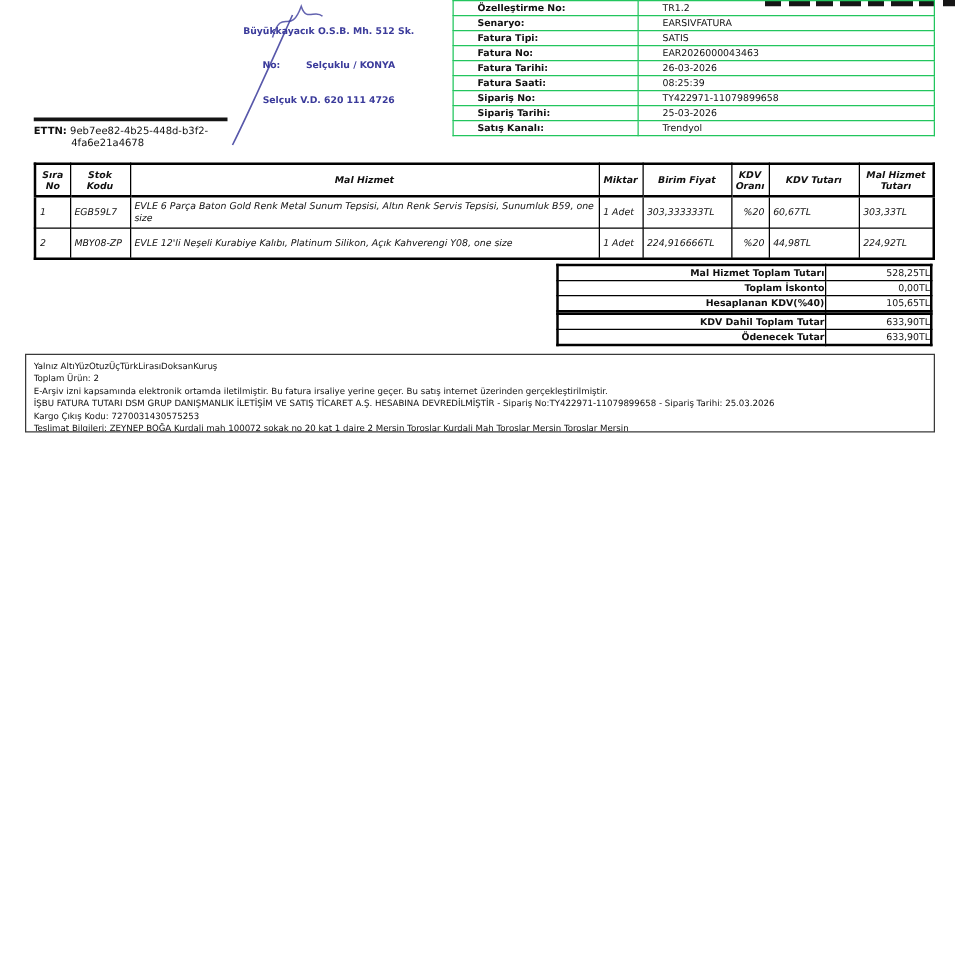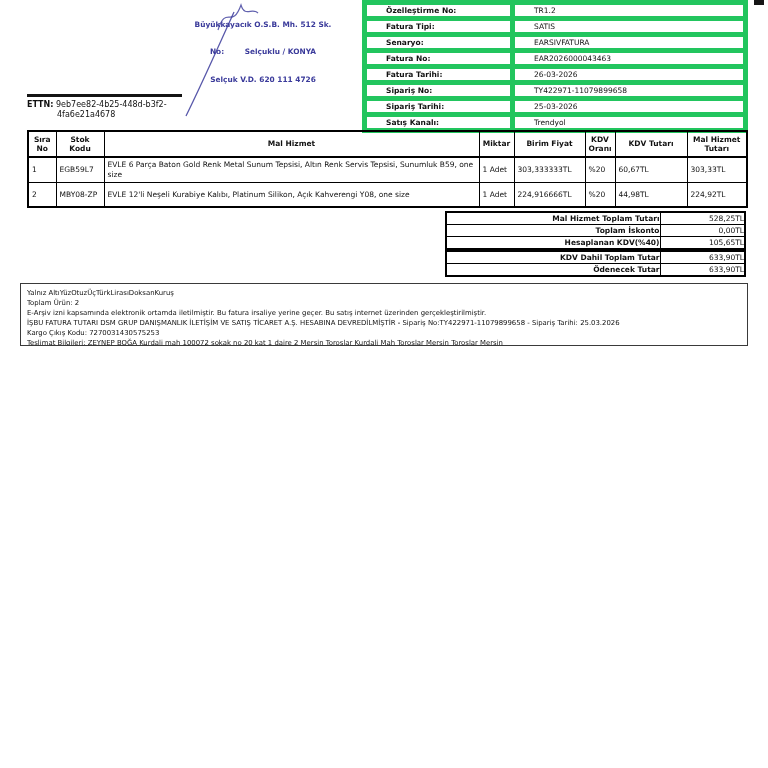--- a/index.html
+++ b/index.html
@@ -19,30 +19,30 @@
   .ettn .l2 { padding-left:30px; }
   
   .stamp { position:absolute; left:184px; top:1px; width:158px; text-align:center;
            font-size:7.4px; line-height:9.3px; font-weight:bold; white-space:pre; }
   .signature-svg { position:absolute; left:178px; top:0; pointer-events:none; }
   
   .clipped-title { position:absolute; left:612px; top:0; width:152px; height:5px;
     background:repeating-linear-gradient(90deg,#161616 0 13px,transparent 13px 19px,#161616 19px 36px,transparent 36px 41px); }
   
   .meta-table { position:absolute; left:362px; top:0; width:386px; border-collapse:collapse; table-layout:fixed; }
-  .meta-table td { border:5px solid #22c55e; font-size:7.5px; line-height:9px; padding:1px 3px 1px 19px; height:11.4px; overflow:hidden; white-space:nowrap; }
+  .meta-table td { border:1px solid #22c55e; font-size:7.5px; line-height:9px; padding:1px 3px 1px 19px; height:11.4px; overflow:hidden; white-space:nowrap; }
   .meta-table td.k { font-weight:bold; width:148px; }
   
   .items-table { position:absolute; left:27px; top:130px; width:719px; border-collapse:collapse; table-layout:fixed; }
   .items-table th, .items-table td { border:1px solid #000; font-size:7.5px; line-height:9.5px; padding:1px 3px; vertical-align:middle; overflow:hidden; }
   .items-table thead th { font-weight:bold; text-align:center; white-space:pre-line; height:26px; border-bottom:2px solid #000; }
-  .items-table { border:2px solid #000; }
+  .items-table { border:2px solid #000;font-style:italic; }
   .items-table tbody td { height:25px; }
   .items-table .c-num { text-align:left; white-space:nowrap; }
-  .items-table .c-ctr { text-align:left; white-space:nowrap; }
+  .items-table .c-ctr { text-align:right; white-space:nowrap; }
   .items-table .c-left { text-align:left; }
   
   .totals { position:absolute; left:445px; top:211px; width:301px; }
   .totals table { width:100%; border-collapse:collapse; table-layout:fixed; border:2px solid #000; }
   .totals td { border:1px solid #000; font-size:7.5px; line-height:9px; height:11.2px; padding:1px 0; text-align:right; white-space:nowrap; overflow:hidden; }
   .totals td.k { font-weight:bold; width:214px; }
   .totals .grp2 { margin-top:0px; }
   
   .notes { position:absolute; left:20px; top:283px; width:728px; height:63px; border:1px solid #3a3a3a;
            font-size:6.9px; line-height:10px; padding:4px 6px; overflow:hidden; }
@@ -74,34 +74,38 @@
 
   <div class="clipped-title"></div>
 
   <table class="meta-table">
     <tbody>
       <tr>
           <td class="k">Özelleştirme No:</td>
           <td>TR1.2</td>
         </tr>
       <tr>
+          <td class="k">Senaryo:</td>
+          <td>EARSIVFATURA</td>
+        </tr>
+      <tr>
           <td class="k">Fatura Tipi:</td>
           <td>SATIS</td>
         </tr>
       <tr>
-          <td class="k">Senaryo:</td>
-          <td>EARSIVFATURA</td>
-        </tr>
-      <tr>
           <td class="k">Fatura No:</td>
           <td>EAR2026000043463</td>
         </tr>
       <tr>
           <td class="k">Fatura Tarihi:</td>
           <td>26-03-2026</td>
+        </tr>
+      <tr>
+          <td class="k">Fatura Saati:</td>
+          <td>08:25:39</td>
         </tr>
       <tr>
           <td class="k">Sipariş No:</td>
           <td>TY422971-11079899658</td>
         </tr>
       <tr>
           <td class="k">Sipariş Tarihi:</td>
           <td>25-03-2026</td>
         </tr>
       <tr>

